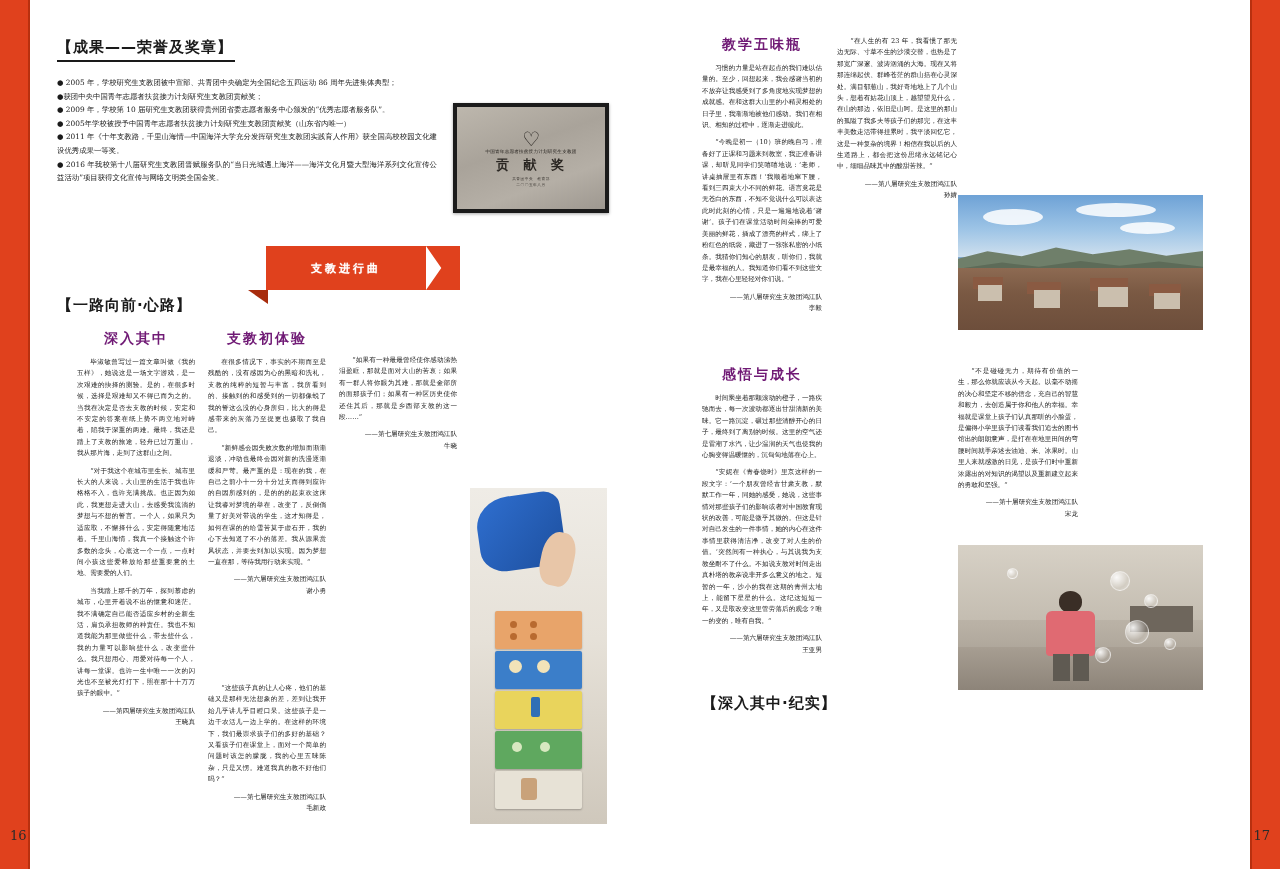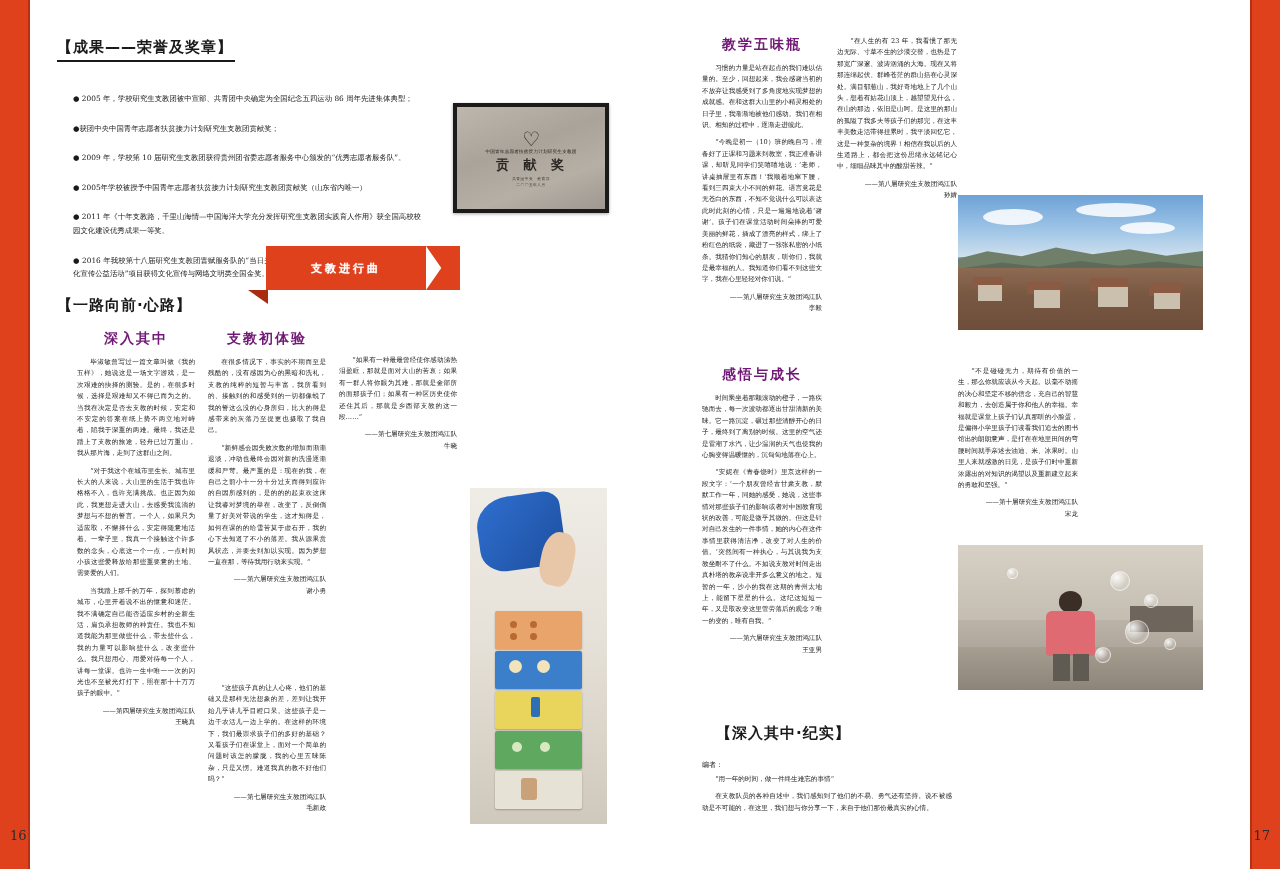--- a/index.html
+++ b/index.html
@@ -43,21 +43,21 @@
   }
   .body-txt p{margin:0 0 6px 0;text-indent:2em;}
   .attrib{
     font-size:6.6px;line-height:11.4px;color:#1c1c1c;text-align:right;
     font-family:"DejaVu Serif","Liberation Serif",serif;margin-top:5px;
   }
   .bullets{
     font-size:7.4px;line-height:13.6px;color:#1a1a1a;text-align:justify;
     font-family:"DejaVu Serif","Liberation Serif",serif;
   }
-  .bullets div{margin:16px;}
+  .bullets div{margin:0;}
 
   
   .plaque{
     position:absolute;background:#1b1b1b;padding:4px;
     box-shadow:0 1px 3px rgba(0,0,0,.35);
   }
   .plaque-inner{
     width:100%;height:100%;
     background:linear-gradient(160deg,#bdb7ad 0%,#a9a39a 40%,#b5afa6 70%,#9e9890 100%);
     display:flex;flex-direction:column;align-items:center;justify-content:center;
@@ -182,21 +182,21 @@
         <span class="ribbon-text">支教进行曲</span>
       </div>
     </div>
 
     <div class="sec-title" style="position:absolute;left:57px;top:296px;">【一路向前·心路】</div>
 
     <div class="col" style="left:77px;top:330px;width:118px;">
       <div class="art-title" style="margin-bottom:9px;">深入其中</div>
       <div class="body-txt">
         <p>毕淑敏曾写过一篇文章叫做《我的五样》，她说这是一场文字游戏，是一次艰难的抉择的测验。是的，在很多时候，选择是艰难却又不得已而为之的。当我在决定是否去支教的时候，安定和不安定的答案在纸上势不两立地对峙着，陷我于深重的两难。最终，我还是踏上了支教的旅途，轻舟已过万重山，我从那片海，走到了这群山之间。</p>
-        <p>“对于我这个在城市里生长、城市里长大的人来说，大山里的生活于我也许格格不入，也许充满挑战。也正因为如此，我更想走进大山，去感受我流淌的梦想与不想的誓言。一个人，如果只为适应取，不懈择什么，安定得随意地活着。一辈子里，我真一个接触这个许多数的念头，心底这一个一点，一点时间小孩这些爱释放给那些重要意的土地、需要爱的人们。</p>
+        <p>“对于我这个在城市里生长、城市里长大的人来说，大山里的生活于我也许格格不入，也许充满挑战。也正因为如此，我更想走进大山，去感受我流淌的梦想与不想的誓言。一个人，如果只为适应取，不懈择什么，安定得随意地活着。千里山海情，我真一个接触这个许多数的念头，心底这一个一点，一点时间小孩这些爱释放给那些重要意的土地、需要爱的人们。</p>
         <p>当我踏上那千的万年，探到慕虑的城市，心里开着说不出的惬意和迷茫。我不满确定自己能否适应乡村的全新生活，肩负承担教师的种责任。我也不知道我能为那里做些什么，带去些什么，我的力量可以影响些什么，改变些什么。我只想用心、用爱对待每一个人，讲每一堂课。也许一生中唯一一次的闪光也不至被光灯打下，照在那十十万万孩子的眼中。”</p>
       </div>
       <div class="attrib">
         <div>——第四届研究生支教团鸿江队</div>
         <div>王晓真</div>
       </div>
     </div>
 
     <div class="col" style="left:208px;top:330px;width:118px;">
       <div class="art-title" style="margin-bottom:9px;">支教初体验</div>
@@ -341,26 +341,19 @@
         <span class="bb-leg" style="left:54%;"></span>
       </div>
       <span class="bubble" style="left:62%;top:18%;width:18px;height:18px;"></span>
       <span class="bubble" style="left:76%;top:34%;width:12px;height:12px;"></span>
       <span class="bubble" style="left:68%;top:52%;width:22px;height:22px;"></span>
       <span class="bubble" style="left:84%;top:64%;width:10px;height:10px;"></span>
       <span class="bubble" style="left:56%;top:70%;width:14px;height:14px;"></span>
       <span class="bubble" style="left:20%;top:16%;width:9px;height:9px;"></span>
     </div>
 
-    <div class="sec-title" style="position:absolute;left:76px;top:694px;margin-top:30px;">【深入其中·纪实】</div>
-
-    <div style="position:absolute;left:62px;top:760px;width:250px;">
-      <div class="editor-label">编者：</div>
-      <div class="body-txt" style="margin-top:4px;">
-        <p>“用一年的时间，做一件终生难忘的事情”</p>
-        <p>在支教队员的各种自述中，我们感知到了他们的不易、勇气还有坚持。说不被感动是不可能的，在这里，我们想与你分享一下，来自于他们那份最真实的心情。</p>
-      </div>
-    </div>
+    <div class="sec-title" style="position:absolute;left:62px;top:694px;">【深入其中·纪实】</div>
+
 
     <div class="page-num pn-right">17</div>
   </div>
 
 </div>
 
 </body></html>

